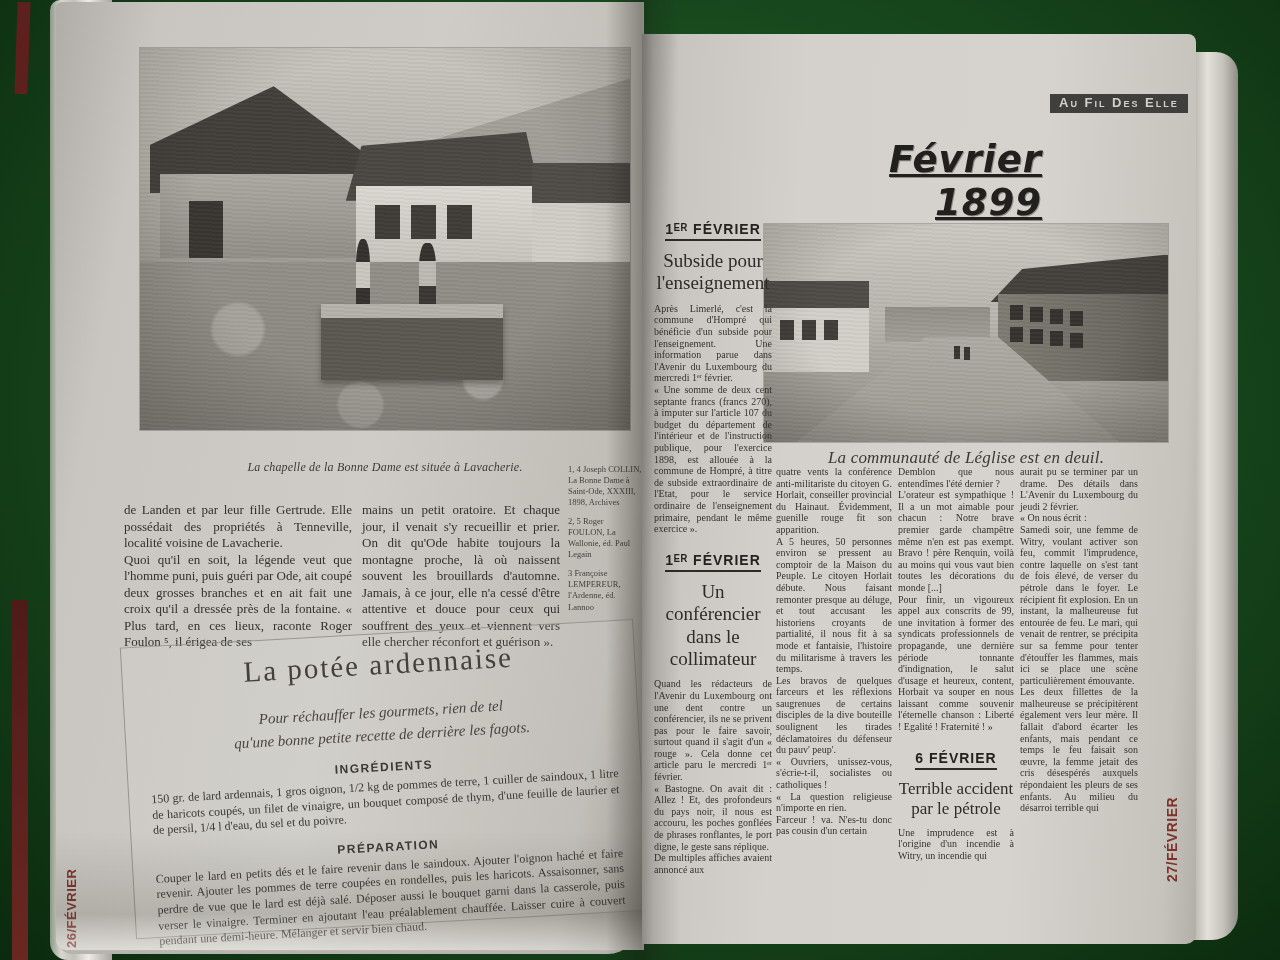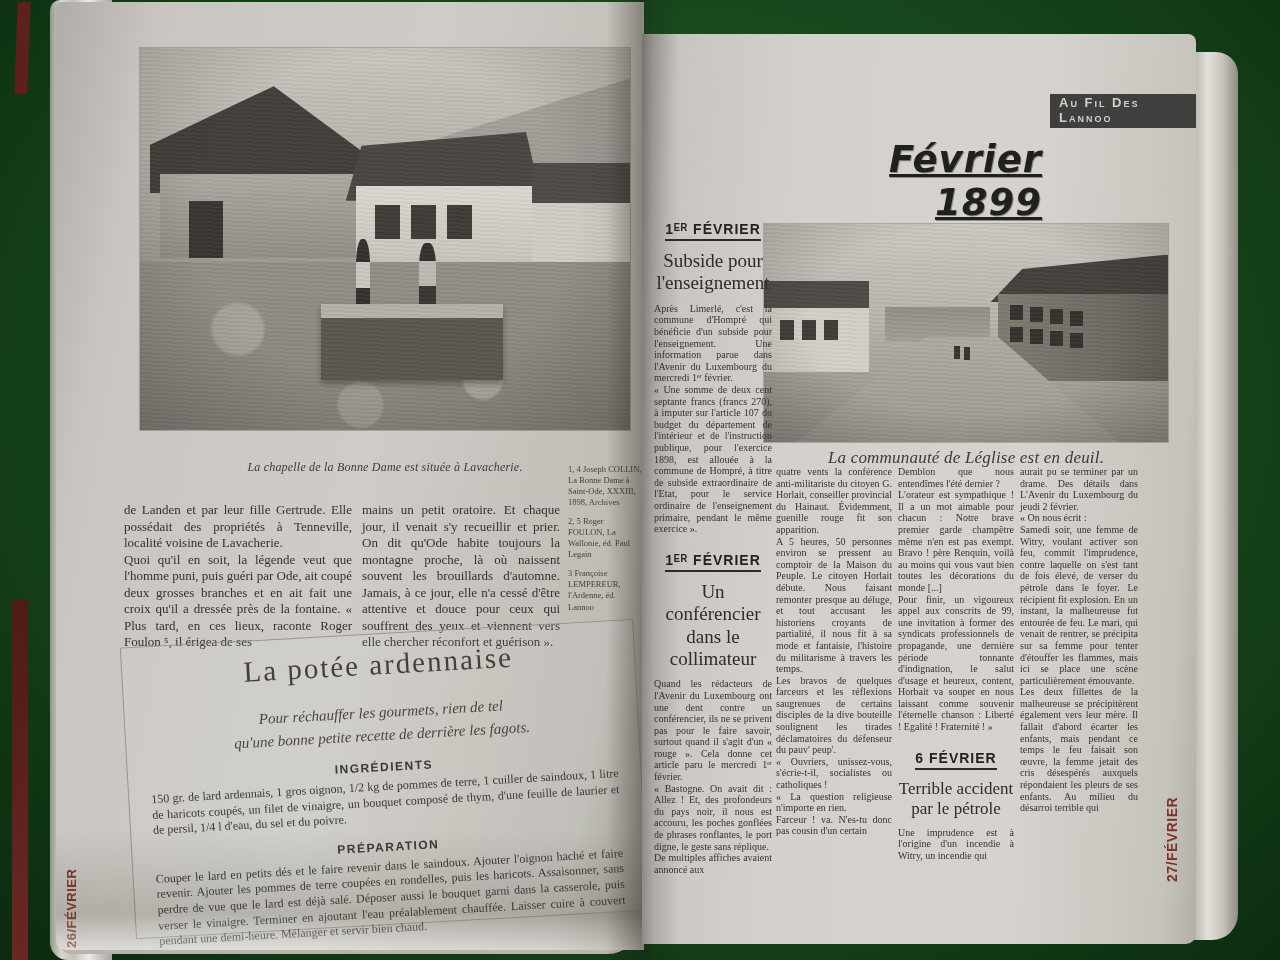--- a/index.html
+++ b/index.html
@@ -118,21 +118,21 @@
       <div class="recipe-p">Couper le lard en petits dés et le faire revenir dans le saindoux. Ajouter l'oignon haché et faire revenir. Ajouter les pommes de terre coupées en rondelles, puis les haricots. Assaisonner, sans perdre de vue que le lard est déjà salé. Déposer aussi le bouquet garni dans la casserole, puis verser le vinaigre. Terminer en ajoutant l'eau préalablement chauffée. Laisser cuire à couvert pendant une demi-heure. Mélanger et servir bien chaud.</div>
     </div>
 
     <div class="plabel" style="left:8px; top:946px;">26/FÉVRIER</div>
 
     <div class="bottom-shade"></div>
   </div>
 
   <div class="page page-right">
 
-    <div class="banner" style="left:408px; top:60px;">Au Fil Des Lannoo</div>
+    <div class="banner" style="left:408px; top:60px;">Au Fil Des Elle</div>
 
     <div class="big-title" style="left:140px; top:104px; width:260px; text-align:right;text-decoration:underline;">Février 1899</div>
 
     <div class="photo" style="left:122px; top:190px; width:404px; height:218px; background:linear-gradient(180deg,#c7c4bd 0%,#b9b6af 40%,#a19e97 70%,#918e87 100%);">
       <div class="shape" style="left:0;top:0;width:100%;height:40%;background:linear-gradient(180deg,#cbc8c1,#b7b4ad);"></div>
       <div class="shape" style="left:0;top:26%;width:26%;height:42%;background:linear-gradient(180deg,#4a4742 30%,#d2cfc8 30%);"></div>
       <div class="shape" style="left:4%;top:44%;width:3.4%;height:9%;background:#3b3834;box-shadow:22px 0 0 #3b3834,44px 0 0 #3b3834;"></div>
       <div class="shape" style="left:30%;top:38%;width:26%;height:16%;background:linear-gradient(180deg,#8f8c85,#a09d96);"></div>
       <div class="shape" style="left:56%;top:14%;width:44%;height:22%;background:#3f3c37;clip-path:polygon(0 100%,18% 30%,100% 0,100% 100%);"></div>
       <div class="shape" style="left:58%;top:32%;width:42%;height:40%;background:linear-gradient(90deg,#7b786f,#605d56);"></div>

